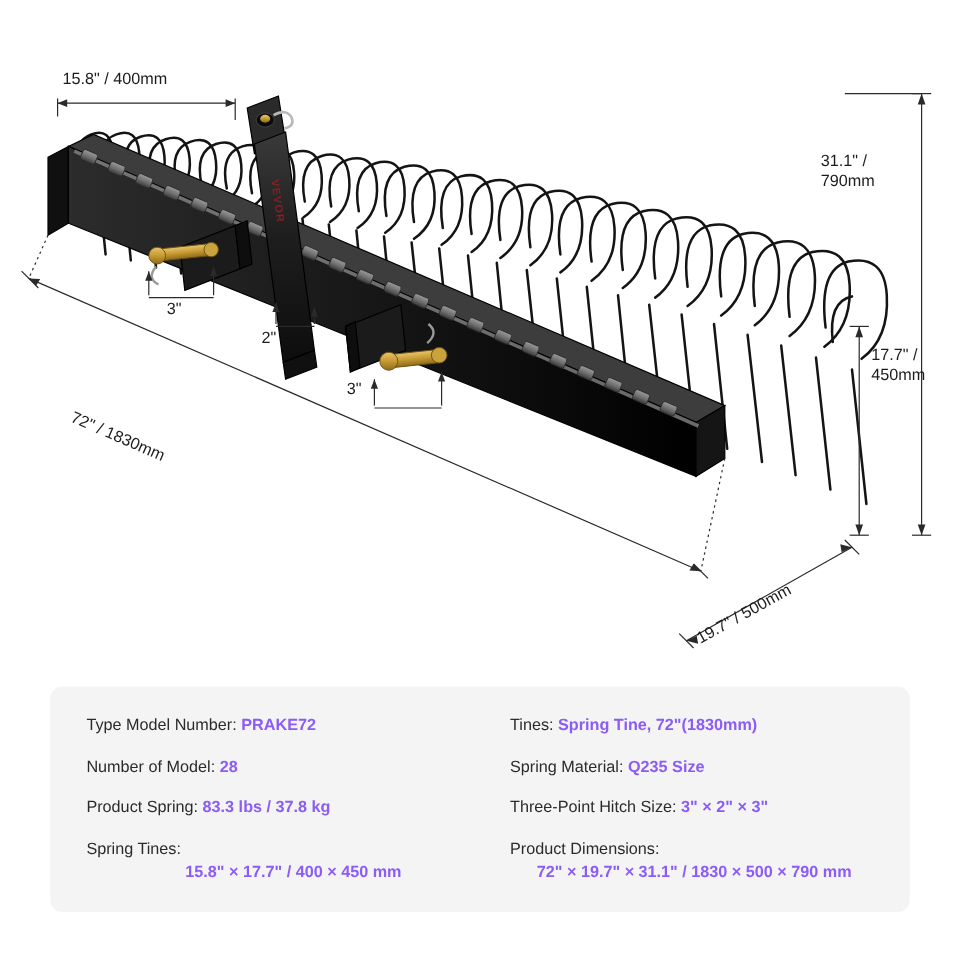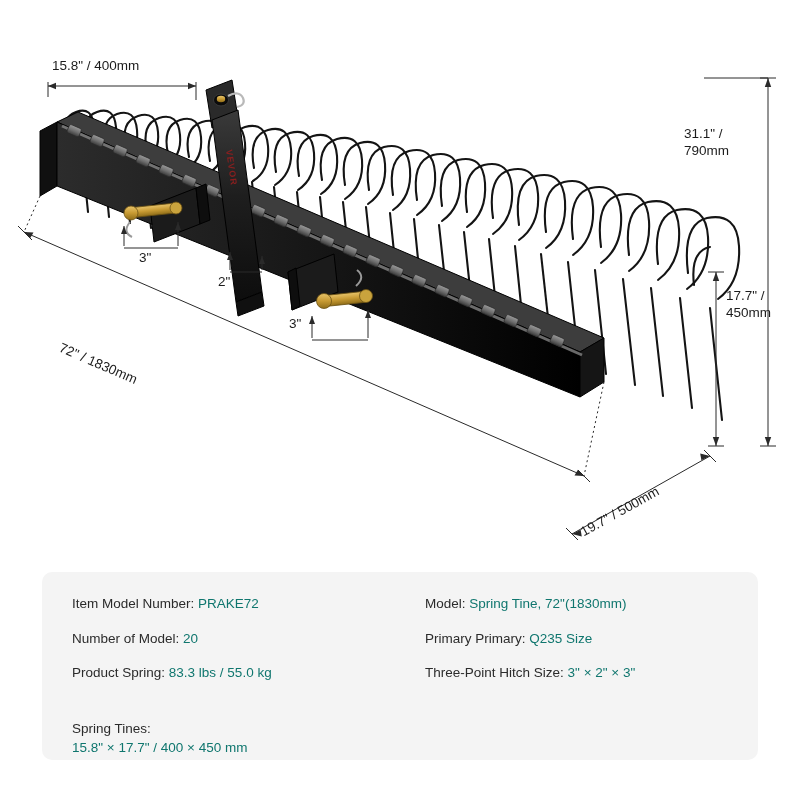--- a/index.html
+++ b/index.html
@@ -47,22 +47,22 @@
     grid-template-columns: 345px 1fr;
     row-gap: 15px;
     column-gap: 8px;
   }
   .spec-cell {
     font-size: 13.5px;
     color: #2b2b2b;
     line-height: 1.45;
   }
   .spec-cell .k { font-weight: 400; }
-  .spec-cell .v { font-weight: normal; color: #0f766e; }
-  .spec-cell.stacked .k { display: block; margin-top: 21px; }
+  .spec-cell .v { font-weight: bold; color: #8b5cf6; text-align: center; }
+  .spec-cell.stacked .k { display: block; }
   .spec-cell.stacked .v { display: block; }
 </style>
 </head>
 <body>
 
 <div id="page">
 
   <div id="diagram">
     <svg width="800" height="570" viewBox="0 0 800 570" xmlns="http://www.w3.org/2000/svg">
       <defs>
@@ -346,51 +346,55 @@
     <div class="dimlabel two-line" style="left:726px; top:288px;">17.7" /
 450mm</div>
 
     <div class="dimlabel" style="left:578px; top:526px; transform:rotate(-29deg); transform-origin:left top;">19.7" / 500mm</div>
   </div>
 
   <div id="specs">
     <div class="spec-grid">
 
       <div class="spec-cell">
-        <span class="k">Item Model Number:</span>
+        <span class="k">Type Model Number:</span>
         <span class="v">PRAKE72</span>
       </div>
 
       <div class="spec-cell">
-        <span class="k">Model:</span>
+        <span class="k">Tines:</span>
         <span class="v">Spring Tine, 72"(1830mm)</span>
       </div>
 
       <div class="spec-cell">
         <span class="k">Number of Model:</span>
-        <span class="v">20</span>
-      </div>
-
-      <div class="spec-cell">
-        <span class="k">Primary Primary:</span>
+        <span class="v">28</span>
+      </div>
+
+      <div class="spec-cell">
+        <span class="k">Spring Material:</span>
         <span class="v">Q235 Size</span>
       </div>
 
       <div class="spec-cell">
         <span class="k">Product Spring:</span>
-        <span class="v">83.3 lbs / 55.0 kg</span>
+        <span class="v">83.3 lbs / 37.8 kg</span>
       </div>
 
       <div class="spec-cell">
         <span class="k">Three-Point Hitch Size:</span>
         <span class="v">3" × 2" × 3"</span>
       </div>
 
       <div class="spec-cell stacked">
         <span class="k">Spring Tines:</span>
         <span class="v">15.8" × 17.7" / 400 × 450 mm</span>
       </div>
 
+      <div class="spec-cell stacked">
+        <span class="k">Product Dimensions:</span>
+        <span class="v">72" × 19.7" × 31.1" / 1830 × 500 × 790 mm</span>
+      </div>
 
     </div>
   </div>
 
 </div>
 
 </body></html>

